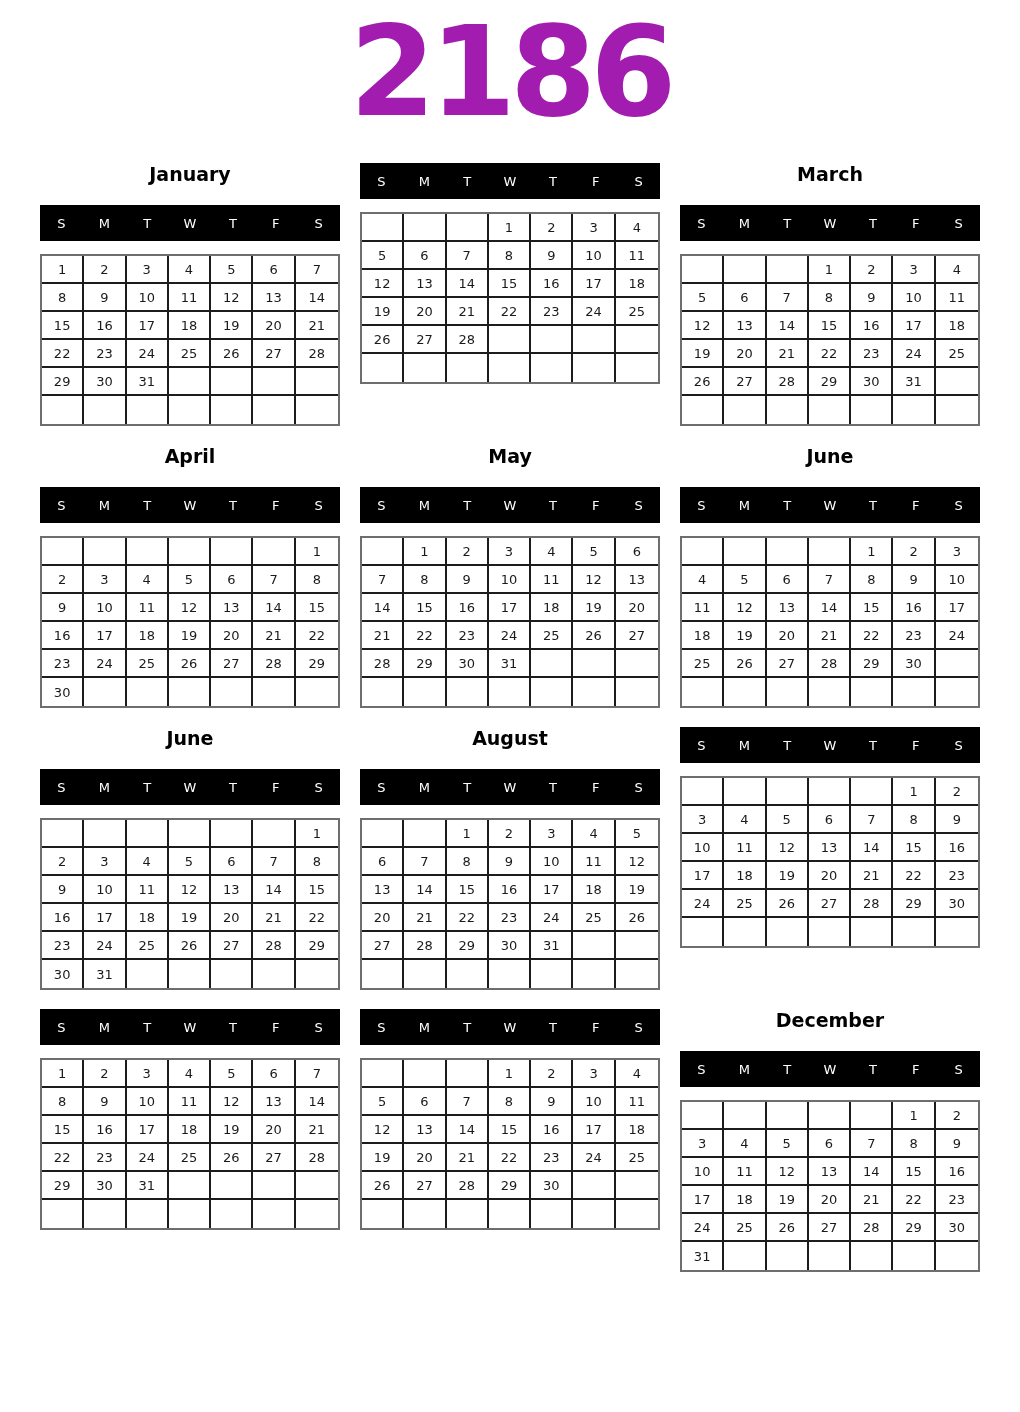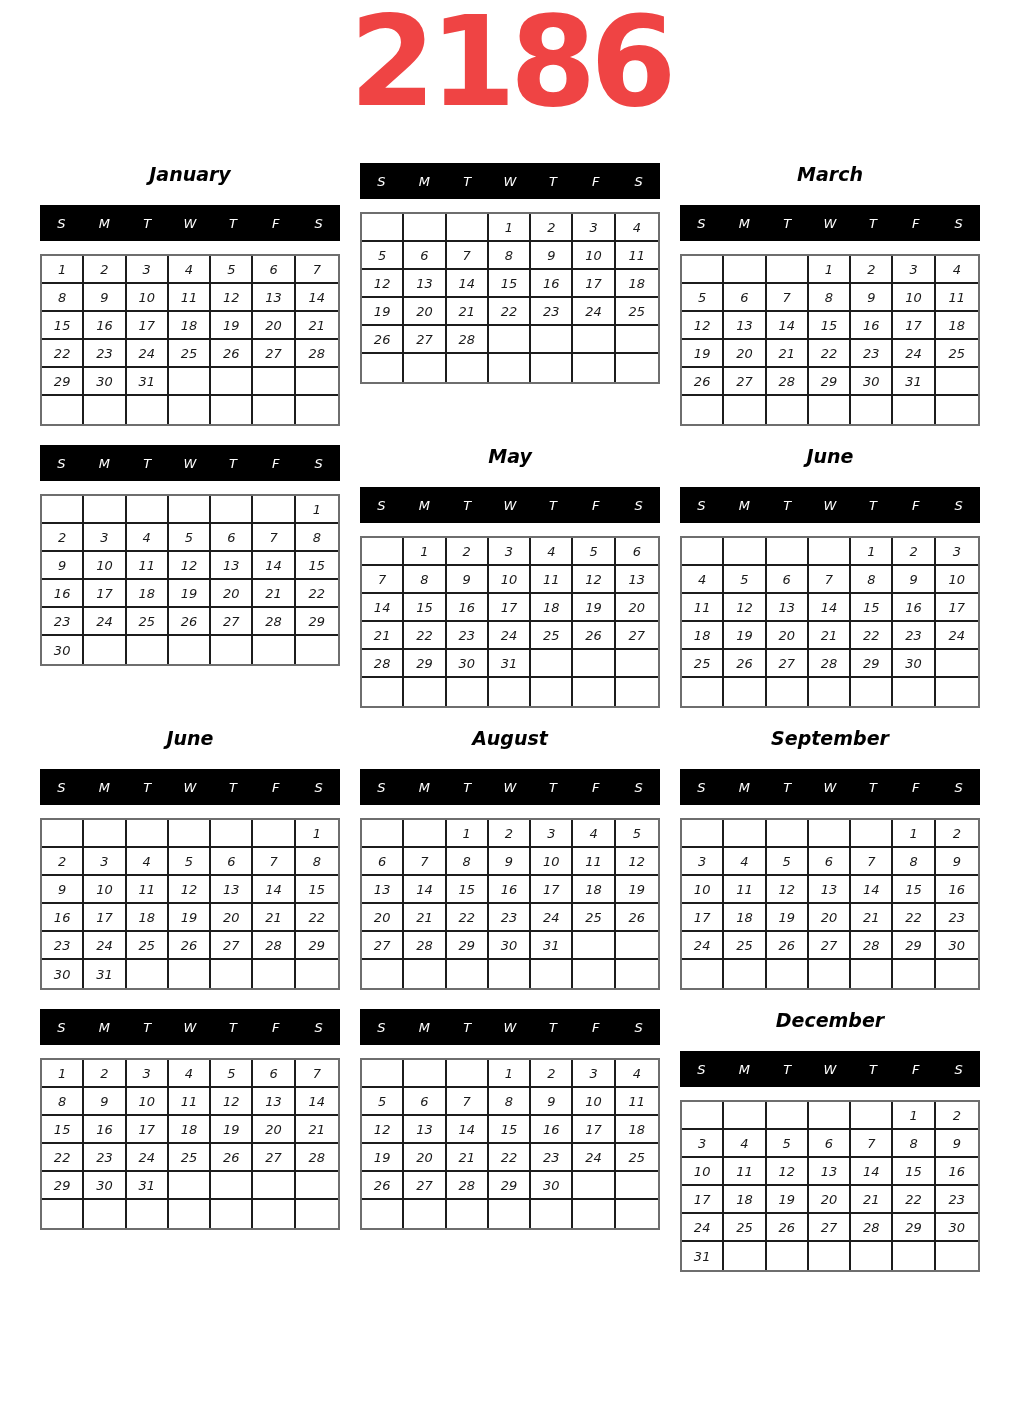--- a/index.html
+++ b/index.html
@@ -3,31 +3,31 @@
 <meta charset="utf-8">
 <style>
   * { margin:0; padding:0; box-sizing:border-box; }
   html,body { background:#ffffff; }
   body { font-family:"DejaVu Sans","Liberation Sans",sans-serif; }
   .page {
     position:relative; width:1020px; height:1412px; background:#fff;
     overflow:hidden;
   }
   .year-title {
-    height:134px;
+    padding-top:10px; height:134px;
     text-align:center; font-size:124px; line-height:1.0;
-    font-weight:bold; color:#ef4444; letter-spacing:-6px;
+    font-weight:bold; color:#a21caf; letter-spacing:-6px;
   }
   .months-grid {
     display:grid;
     grid-template-columns:repeat(3,300px);
     column-gap:20px; row-gap:19px;
     margin:29px 40px 0 40px;
   }
-  .month { width:300px;font-style:italic; }
+  .month { width:300px; }
   .month-name {
     font-size:19px; line-height:22px; font-weight:bold; color:#000;
     text-align:center; margin-bottom:20px;
   }
   .dow {
     display:grid; grid-template-columns:repeat(7,1fr);
     height:36px; background:var(--header-bg,#000);
     margin-bottom:13px;
   }
   .dow-cell {
@@ -219,20 +219,21 @@
           <div class="cell"></div>
           <div class="cell"></div>
           <div class="cell"></div>
           <div class="cell"></div>
           <div class="cell"></div>
           <div class="cell"></div>
         </div>
   </div>
 
   <div class="month">
+    <div class="month-name">April</div>
     <div class="dow">
           <div class="dow-cell">S</div>
           <div class="dow-cell">M</div>
           <div class="dow-cell">T</div>
           <div class="dow-cell">W</div>
           <div class="dow-cell">T</div>
           <div class="dow-cell">F</div>
           <div class="dow-cell">S</div>
         </div>
     <div class="dates">
@@ -503,21 +504,20 @@
           <div class="cell"></div>
           <div class="cell"></div>
           <div class="cell"></div>
           <div class="cell"></div>
           <div class="cell"></div>
           <div class="cell"></div>
         </div>
   </div>
 
   <div class="month">
-    <div class="month-name">September</div>
     <div class="dow">
           <div class="dow-cell">S</div>
           <div class="dow-cell">M</div>
           <div class="dow-cell">T</div>
           <div class="dow-cell">W</div>
           <div class="dow-cell">T</div>
           <div class="dow-cell">F</div>
           <div class="dow-cell">S</div>
         </div>
     <div class="dates">

